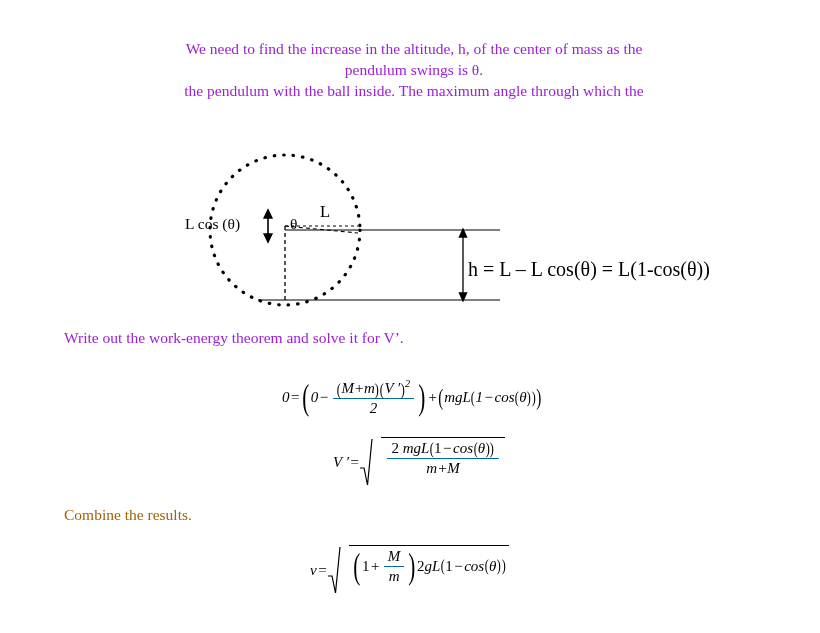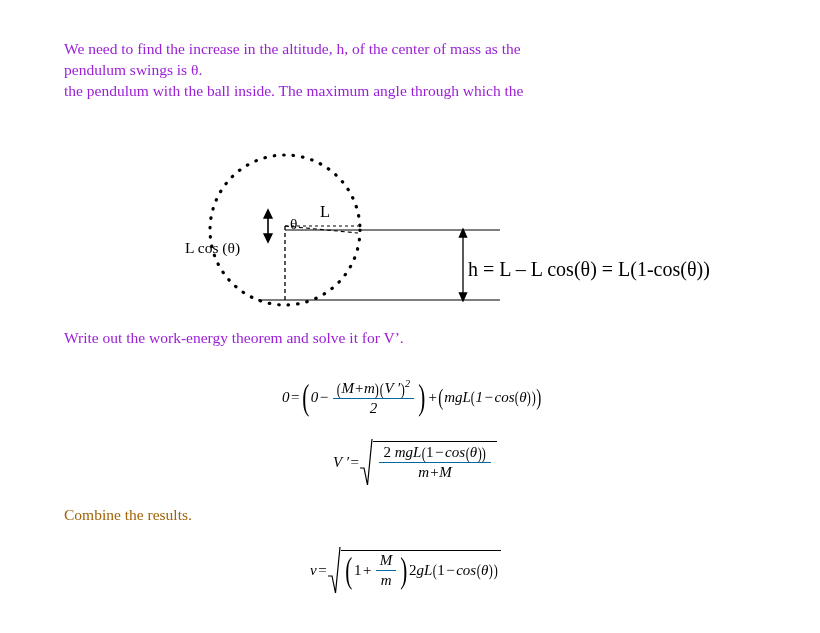--- a/index.html
+++ b/index.html
@@ -29,21 +29,21 @@
     line-height: 21px;
   }
   .purple { color: #9b1fd6; }
   .black  { color: #a16207; }
 
   #intro-text {
     left: 64px;
     top: 38px;
     width: 700px;
   }
-  #intro-text .line { white-space: nowrap; }
+  #intro-text .line { white-space: nowrap; text-align: center; }
 
   #work-energy-text {
     left: 64px;
     top: 327px;
     width: 600px;
   }
 
   #combine-text {
     left: 64px;
     top: 504px;
@@ -63,21 +63,20 @@
     position: absolute;
     font-family: "Liberation Serif", serif;
     color: #000000;
     white-space: nowrap;
   }
 
   #label-lcos {
     left: 5px;
     top: 85px;
     font-size: 15.5px;
-    margin-top: 24px;
   }
   #label-L {
     left: 140px;
     top: 72px;
     font-size: 16.5px;
   }
   #label-theta {
     left: 110px;
     top: 85px;
     font-size: 15.5px;
@@ -141,21 +140,21 @@
     line-height: 0.9;
     vertical-align: middle;
     transform: scaleX(0.7);
     margin: 0 -0.5px;
   }
   .sup { font-size: 0.68em; vertical-align: super; font-style: italic; }
   .rm  { font-style: normal; }
   .op  { font-style: normal; margin: 0 1.5px; }
 
   
-  .sqrt { display: inline-flex; align-items: center; vertical-align: middle; }
+  .sqrt { display: inline-flex; align-items: flex-start; vertical-align: middle; gap: 8px; }
   .sqrt .radsign {
     display: inline-flex;
     align-items: flex-end;
     font-size: 1.0em;
     font-style: normal;
     padding-right: 0px;
   }
   .sqrt .radbody {
     border-top: 1px solid #000;
     padding: 1.5px 3px 1px 3px;

